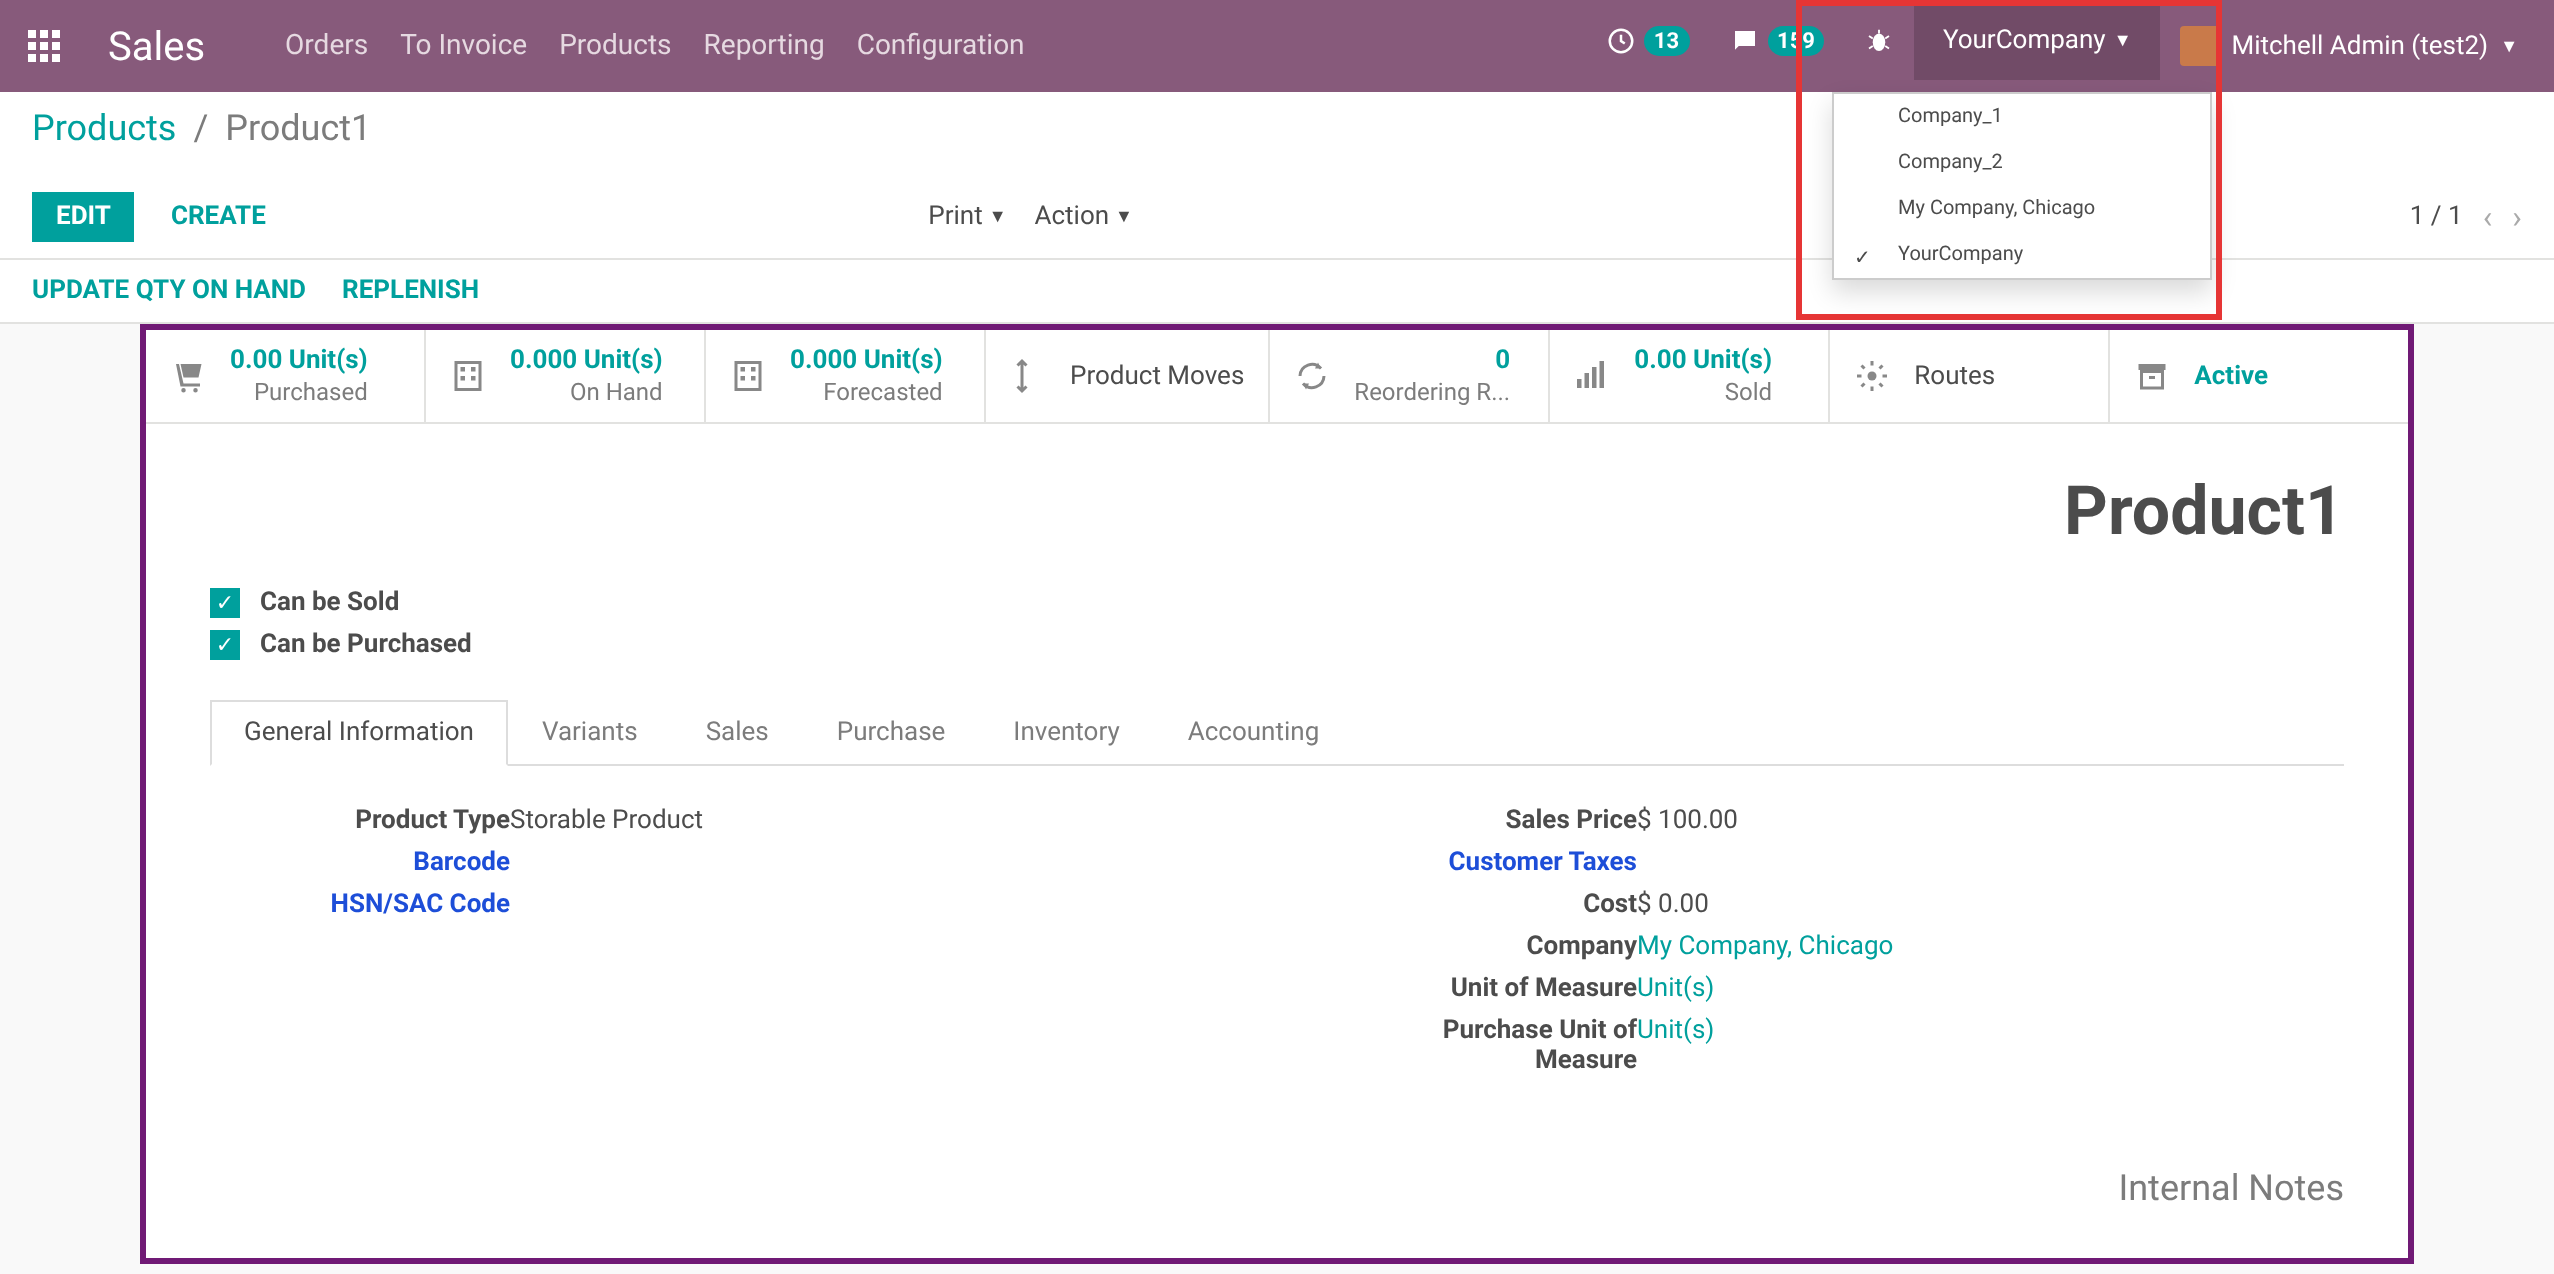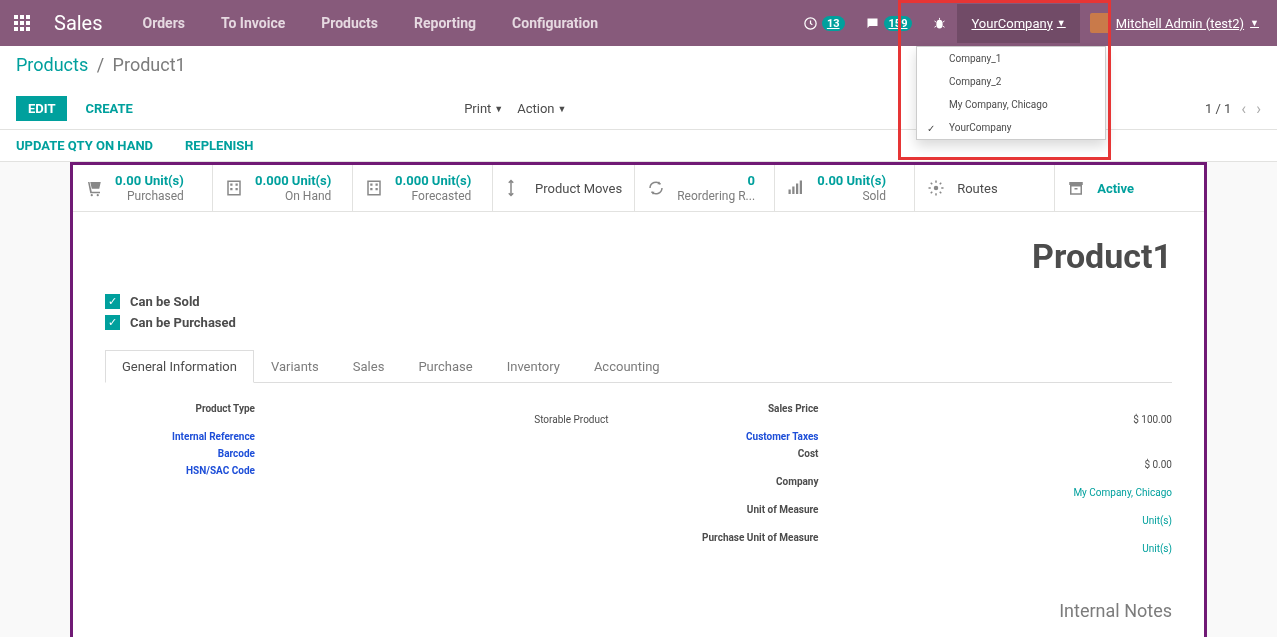--- a/index.html
+++ b/index.html
@@ -1,23 +1,23 @@
 <!DOCTYPE html>
 <html><head>
 <meta charset="utf-8">
 <style>
 * { box-sizing: border-box; margin: 0; padding: 0; font-family: -apple-system, BlinkMacSystemFont, "Segoe UI", Roboto, "Helvetica Neue", Arial, sans-serif; }
 body { background: #f9f9f9; font-size: 13px; color: #4c4c4c; }
 
 .topbar { background: #875a7b; color: #fff; height: 46px; display: flex; align-items: center; padding: 0 8px; }
 .apps-icon { width: 28px; height: 28px; display: flex; align-items: center; justify-content: center; margin-right: 18px; cursor: pointer; }
 .app-title { font-size: 20px; font-weight: 400; margin-right: 40px; }
-.nav-menu { display: flex; gap: 36px; flex: 1; font-weight: bold; }
+.nav-menu { display: flex; gap: 16px; flex: 1; }
 .nav-item { color: #e6d9e1; font-size: 14px; cursor: pointer; }
-.right-nav { display: flex; align-items: center; gap: 0; margin-left: auto; text-decoration: underline; }
+.right-nav { display: flex; align-items: flex-start; gap: 0; margin-left: auto; }
 .right-item { display: flex; align-items: center; gap: 4px; padding: 12px 10px; cursor: pointer; }
 .badge { background: #00a09d; color: #fff; font-size: 11px; font-weight: 700; padding: 1px 5px; border-radius: 8px; }
 .company-btn { background: #714b67; padding: 12px 14px; }
 .user-btn { padding: 12px 10px; display: flex; align-items: center; gap: 6px; }
 .avatar { width: 20px; height: 20px; border-radius: 2px; background: #c97a4a; }
 
 .highlight-box { position: absolute; top: 0; left: 898px; width: 213px; height: 160px; border: 3px solid #e63535; z-index: 100; pointer-events: none; }
 .dropdown { position: absolute; top: 46px; left: 916px; width: 190px; background: #fff; border: 1px solid #ccc; box-shadow: 0 6px 12px rgba(0,0,0,.15); z-index: 50; }
 .dropdown-item { padding: 6px 15px 6px 32px; font-size: 10px; color: #4c4c4c; cursor: pointer; position: relative; }
 .dropdown-item .check { position: absolute; left: 10px; top: 7px; }
@@ -28,21 +28,21 @@
 .breadcrumb .sep { color: #7c7c7c; margin: 0 4px; }
 .control-row { display: flex; align-items: center; }
 .btn { padding: 5px 12px; font-size: 13px; border: none; cursor: pointer; }
 .btn-primary { background: #00a09d; color: #fff; font-weight: 700; }
 .btn-link { background: none; color: #00a09d; font-weight: 700; margin-left: 6px; }
 .ctrl-center { margin-left: auto; margin-right: auto; display: flex; gap: 14px; }
 .dropdown-toggle { color: #4c4c4c; cursor: pointer; display: inline-flex; align-items: center; gap: 3px; }
 .pager { margin-left: auto; display: flex; align-items: center; gap: 10px; color: #4c4c4c; }
 .pager-arrow { cursor: pointer; color: #aaa; font-size: 16px; }
 
-.subcontrol { background: #fff; border-bottom: 1px solid #e2e2e0; padding: 8px 16px; display: flex; gap: 32px; }
+.subcontrol { background: #fff; border-bottom: 1px solid #e2e2e0; padding: 8px 16px; display: flex; gap: 18px; }
 .btn-sublink { color: #00a09d; font-weight: 700; background: none; border: none; cursor: pointer; font-size: 13px; }
 
 .sheet-wrap { padding: 0 70px; }
 .sheet { background: #fff; border: 3px solid #701a75; max-width: 1140px; margin: 0 auto; text-align: right; }
 
 .stat-buttons { display: flex; flex-wrap: wrap; border-bottom: 1px solid #e2e2e0; }
 .stat-btn { border-right: 1px solid #e2e2e0; padding: 8px 12px; display: flex; align-items: center; gap: 10px; cursor: pointer; min-width: 140px; height: 46px; }
 .stat-btn .icon { color: #7c7c7c; width: 20px; text-align: center; }
 .stat-btn .text { display: flex; flex-direction: column; line-height: 1.2; }
 .stat-btn .value { color: #00a09d; font-weight: 700; font-size: 13px; }
@@ -56,21 +56,21 @@
 .chk-row { display: flex; align-items: center; gap: 10px; margin-bottom: 6px; }
 .chk { width: 15px; height: 15px; background: #00a09d; display: inline-flex; align-items: center; justify-content: center; color: #fff; font-size: 11px; }
 .chk-label { font-weight: 700; font-size: 13px; }
 
 .tabs { display: flex; border-bottom: 1px solid #ddd; margin-top: 20px; }
 .tab { padding: 8px 16px; border: 1px solid transparent; border-bottom: none; color: #7c7c7c; cursor: pointer; font-size: 13px; margin-bottom: -1px; }
 .tab.active { border-color: #ddd; border-bottom: 1px solid #fff; background: #fff; color: #4c4c4c; }
 
 .form-grid { display: flex; gap: 60px; padding: 20px 0 30px; }
 .form-col { flex: 1; }
-.form-row { display: flex; margin-bottom: 6px; font-size: 10px; flex-direction: column; }
+.form-row { display: flex; margin-bottom: 6px; font-size: 13px; }
 .form-row .lbl { width: 150px; font-weight: 700; color: #4c4c4c; }
 .form-row .lbl.muted { color: #1d4ed8; font-weight: 700; }
 .form-row .val { color: #4c4c4c; }
 .form-row .val.link { color: #00a09d; cursor: pointer; }
 
 .section-title { font-size: 18px; color: #7c7c7c; margin-top: 10px; }
 
 .caret { font-size: 9px; }
 svg { display: block; }
 </style>
@@ -298,24 +298,20 @@
       <div class="tab">Accounting</div>
     </div>
 
     <div class="form-grid">
       <div class="form-col">
         <div class="form-row">
               <span class="lbl">Product Type</span>
               <span class="val">Storable Product</span>
             </div>
         <div class="form-row">
-              <span class="lbl muted">Internal Reference</span>
-              <span class="val"></span>
-            </div>
-        <div class="form-row">
               <span class="lbl muted">Barcode</span>
               <span class="val"></span>
             </div>
         <div class="form-row">
               <span class="lbl muted">HSN/SAC Code</span>
               <span class="val"></span>
             </div>
       </div>
       <div class="form-col">
         <div class="form-row">

